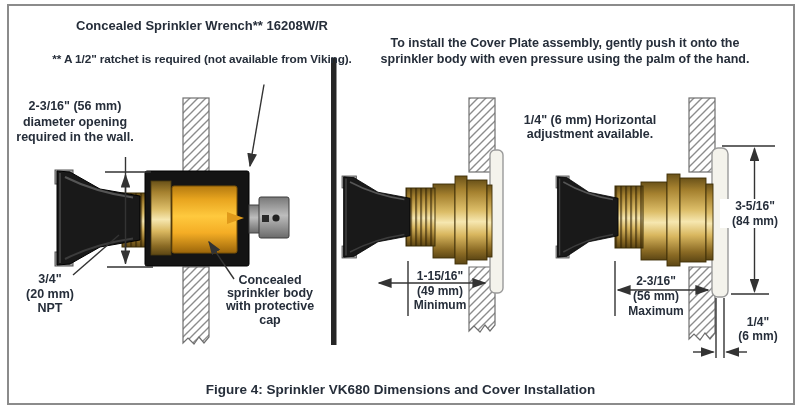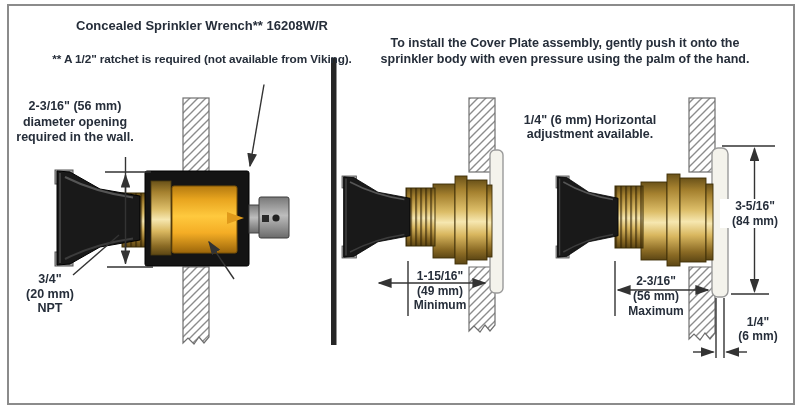--- a/index.html
+++ b/index.html
@@ -172,29 +172,34 @@
     <div class="t1">Concealed Sprinkler Wrench** 16208W/R</div>
     <div class="t2">** A 1/2" ratchet is required (not available from Viking).</div>
   </div>
 
   <div class="opening-lbl">2-3/16" (56 mm)
 diameter opening
 required in the wall.</div>
   <div class="npt-lbl">3/4"
 (20 mm)
 NPT</div>
+  <div class="body-lbl">Concealed
+sprinkler body
+with protective
+cap</div>
 
   <div class="install-note">To install the Cover Plate assembly, gently push it onto the
 sprinkler body with even pressure using the palm of the hand.</div>
   <div class="adjust-lbl">1/4" (6 mm) Horizontal
 adjustment available.</div>
   <div class="min-dim">1-15/16"
 (49 mm)
 Minimum</div>
   <div class="max-dim">2-3/16"
 (56 mm)
 Maximum</div>
   <div class="height-dim">3-5/16"
 (84 mm)</div>
   <div class="gap-dim">1/4"
 (6 mm)</div>
 
+  <div class="caption">Figure 4:  Sprinkler VK680 Dimensions and Cover Installation</div>
 </div>
 
 </body></html>

